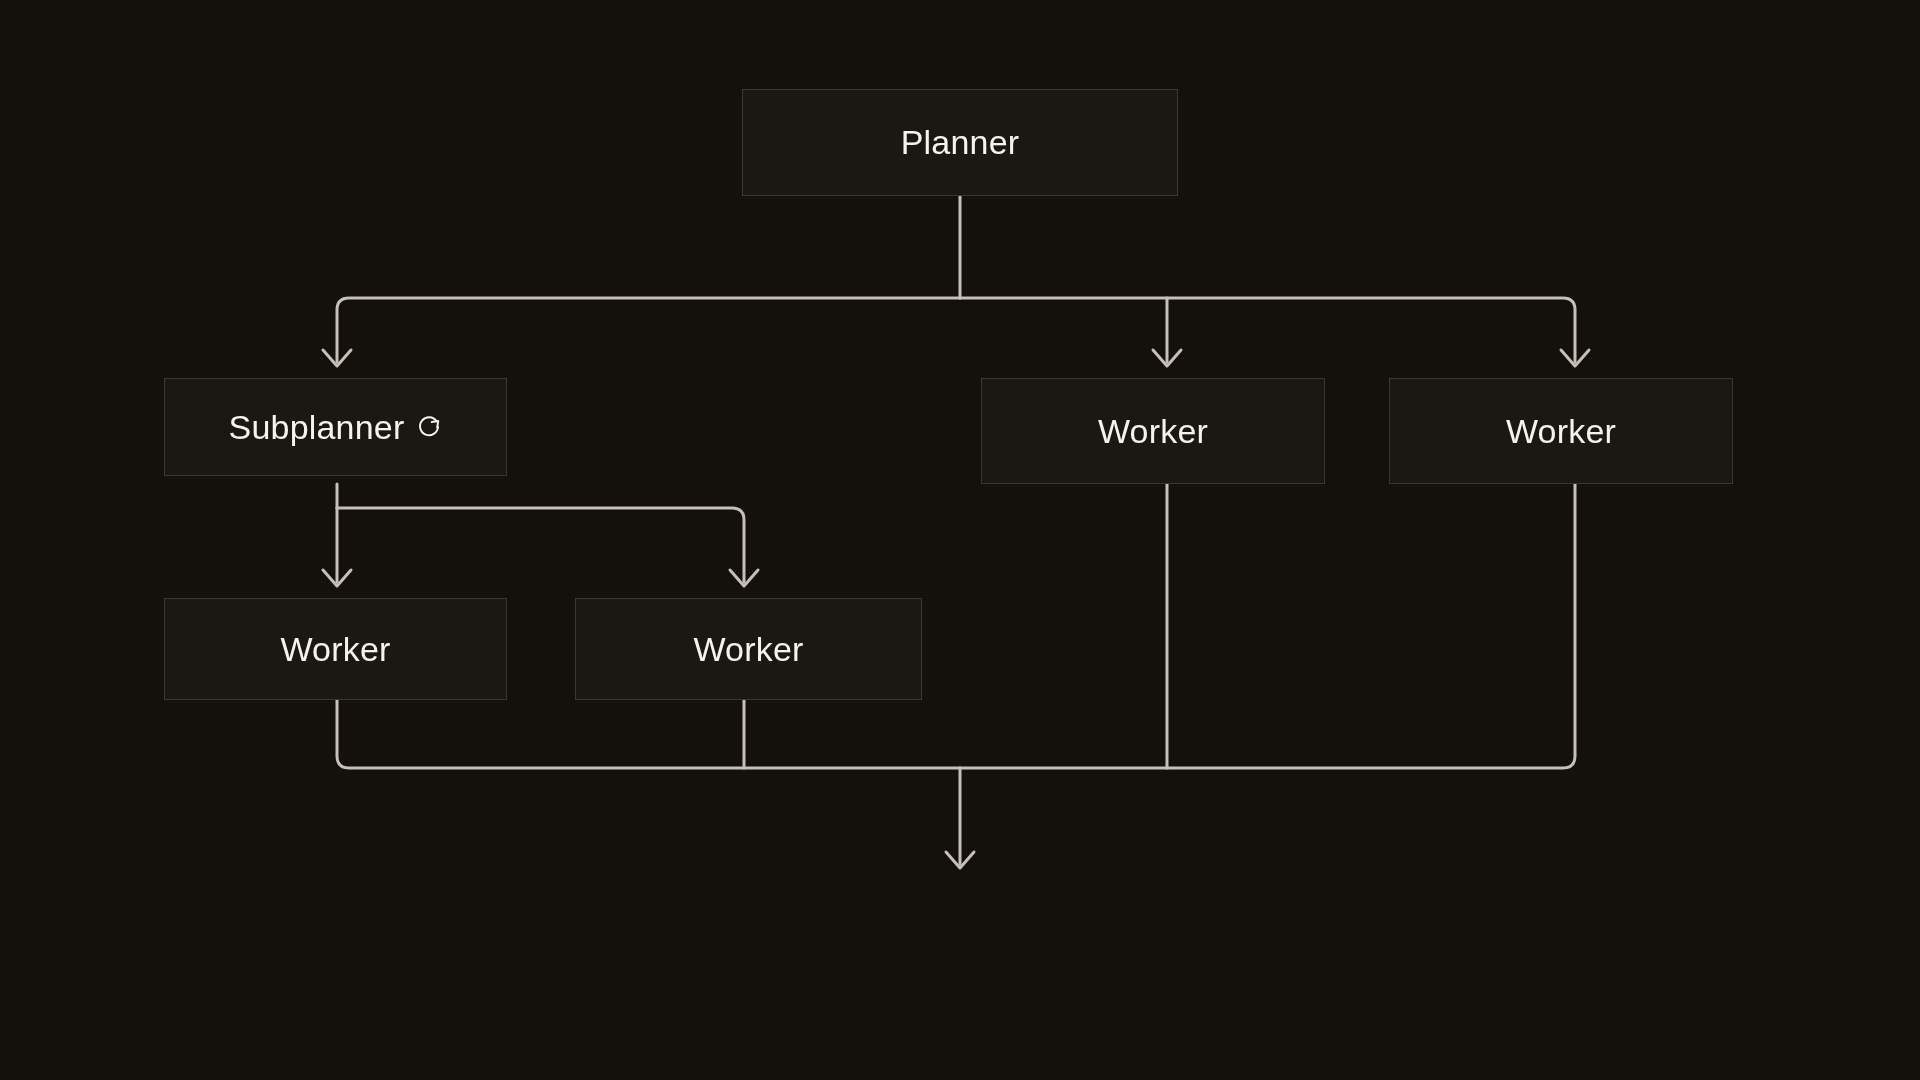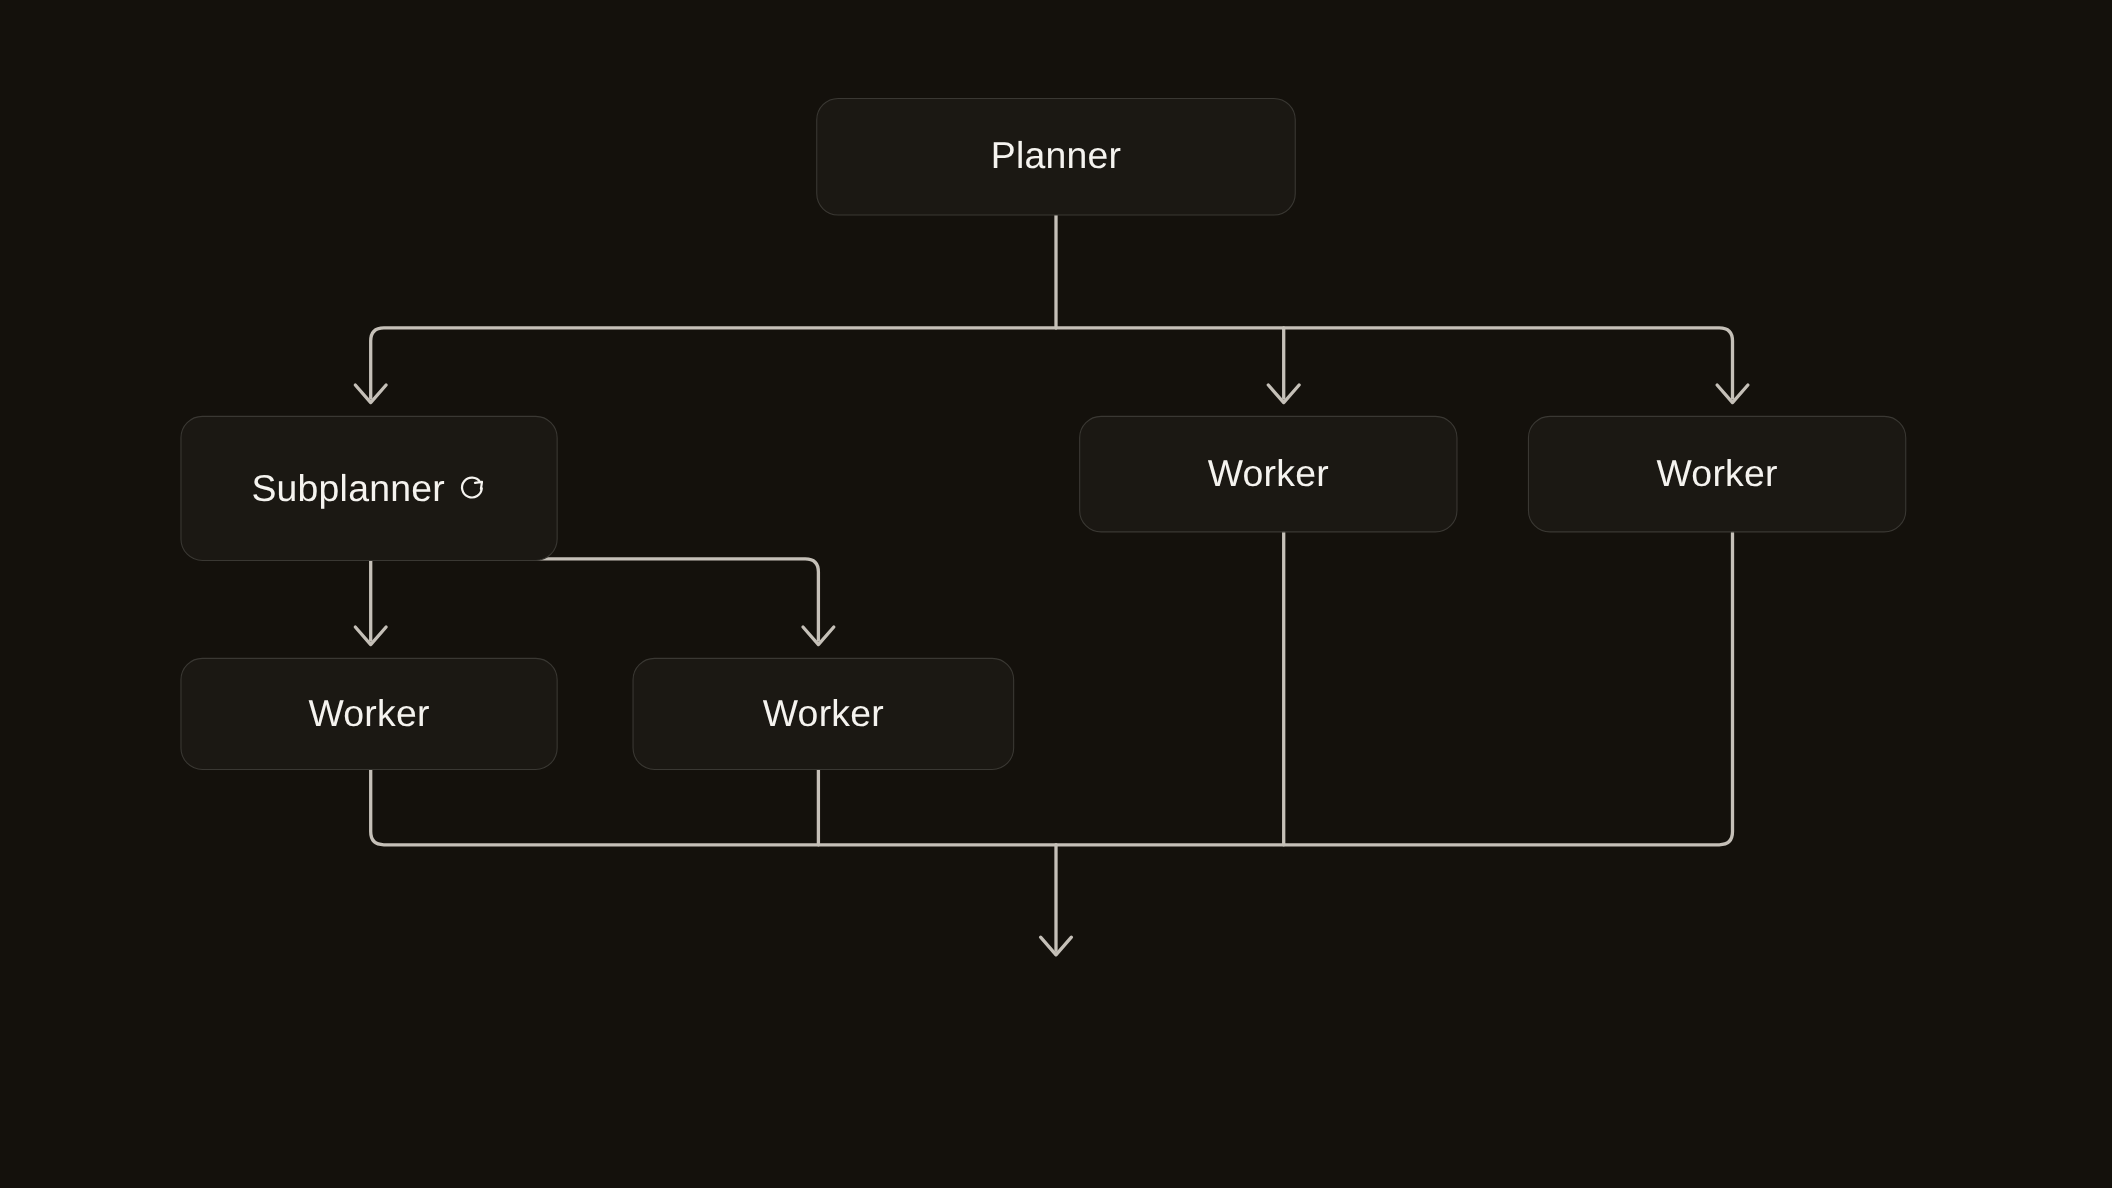--- a/index.html
+++ b/index.html
@@ -28,21 +28,21 @@
     pointer-events: none;
   }
   .node {
     position: absolute;
     box-sizing: border-box;
     display: flex;
     align-items: center;
     justify-content: center;
     background: #1b1813;
     border: 1px solid #3a3833;
-    border-radius: 20px;
+    border-radius: 0;
     color: #f5f3ef;
     font-size: 34px;
     font-weight: 400;
     letter-spacing: 0.2px;
     white-space: nowrap;
     z-index: 2;
   }
   .node-label {
     display: inline-block;
   }
@@ -97,21 +97,21 @@
         <path d="M 730 570 L 744 586 L 758 570"></path>
         <path d="M 946 852 L 960 868 L 974 852"></path>
       </g>
     </g>
   </svg>
 
   <div class="node" style="left:742px; top:89px; width:436px; height:107px;">
     <span class="node-label">Planner</span>
   </div>
 
-  <div class="node" style="left:164px; top:378px; width:343px; height:132px;">
+  <div class="node" style="left:164px; top:378px; width:343px; height:98px;">
     <span class="node-label">Subplanner</span>
     <span class="recurse-icon">
       <svg width="26" height="26" viewBox="0 0 26 26" fill="none" stroke="#f5f3ef" stroke-width="2" stroke-linecap="round" stroke-linejoin="round">
         <path d="M 20.5 7.2 A 9 9 0 1 0 22 13"></path>
         <path d="M 15.8 8.0 L 22.2 7.0 L 21.2 13.4"></path>
       </svg>
     </span>
   </div>
 
   <div class="node" style="left:981px; top:378px; width:344px; height:106px;">

